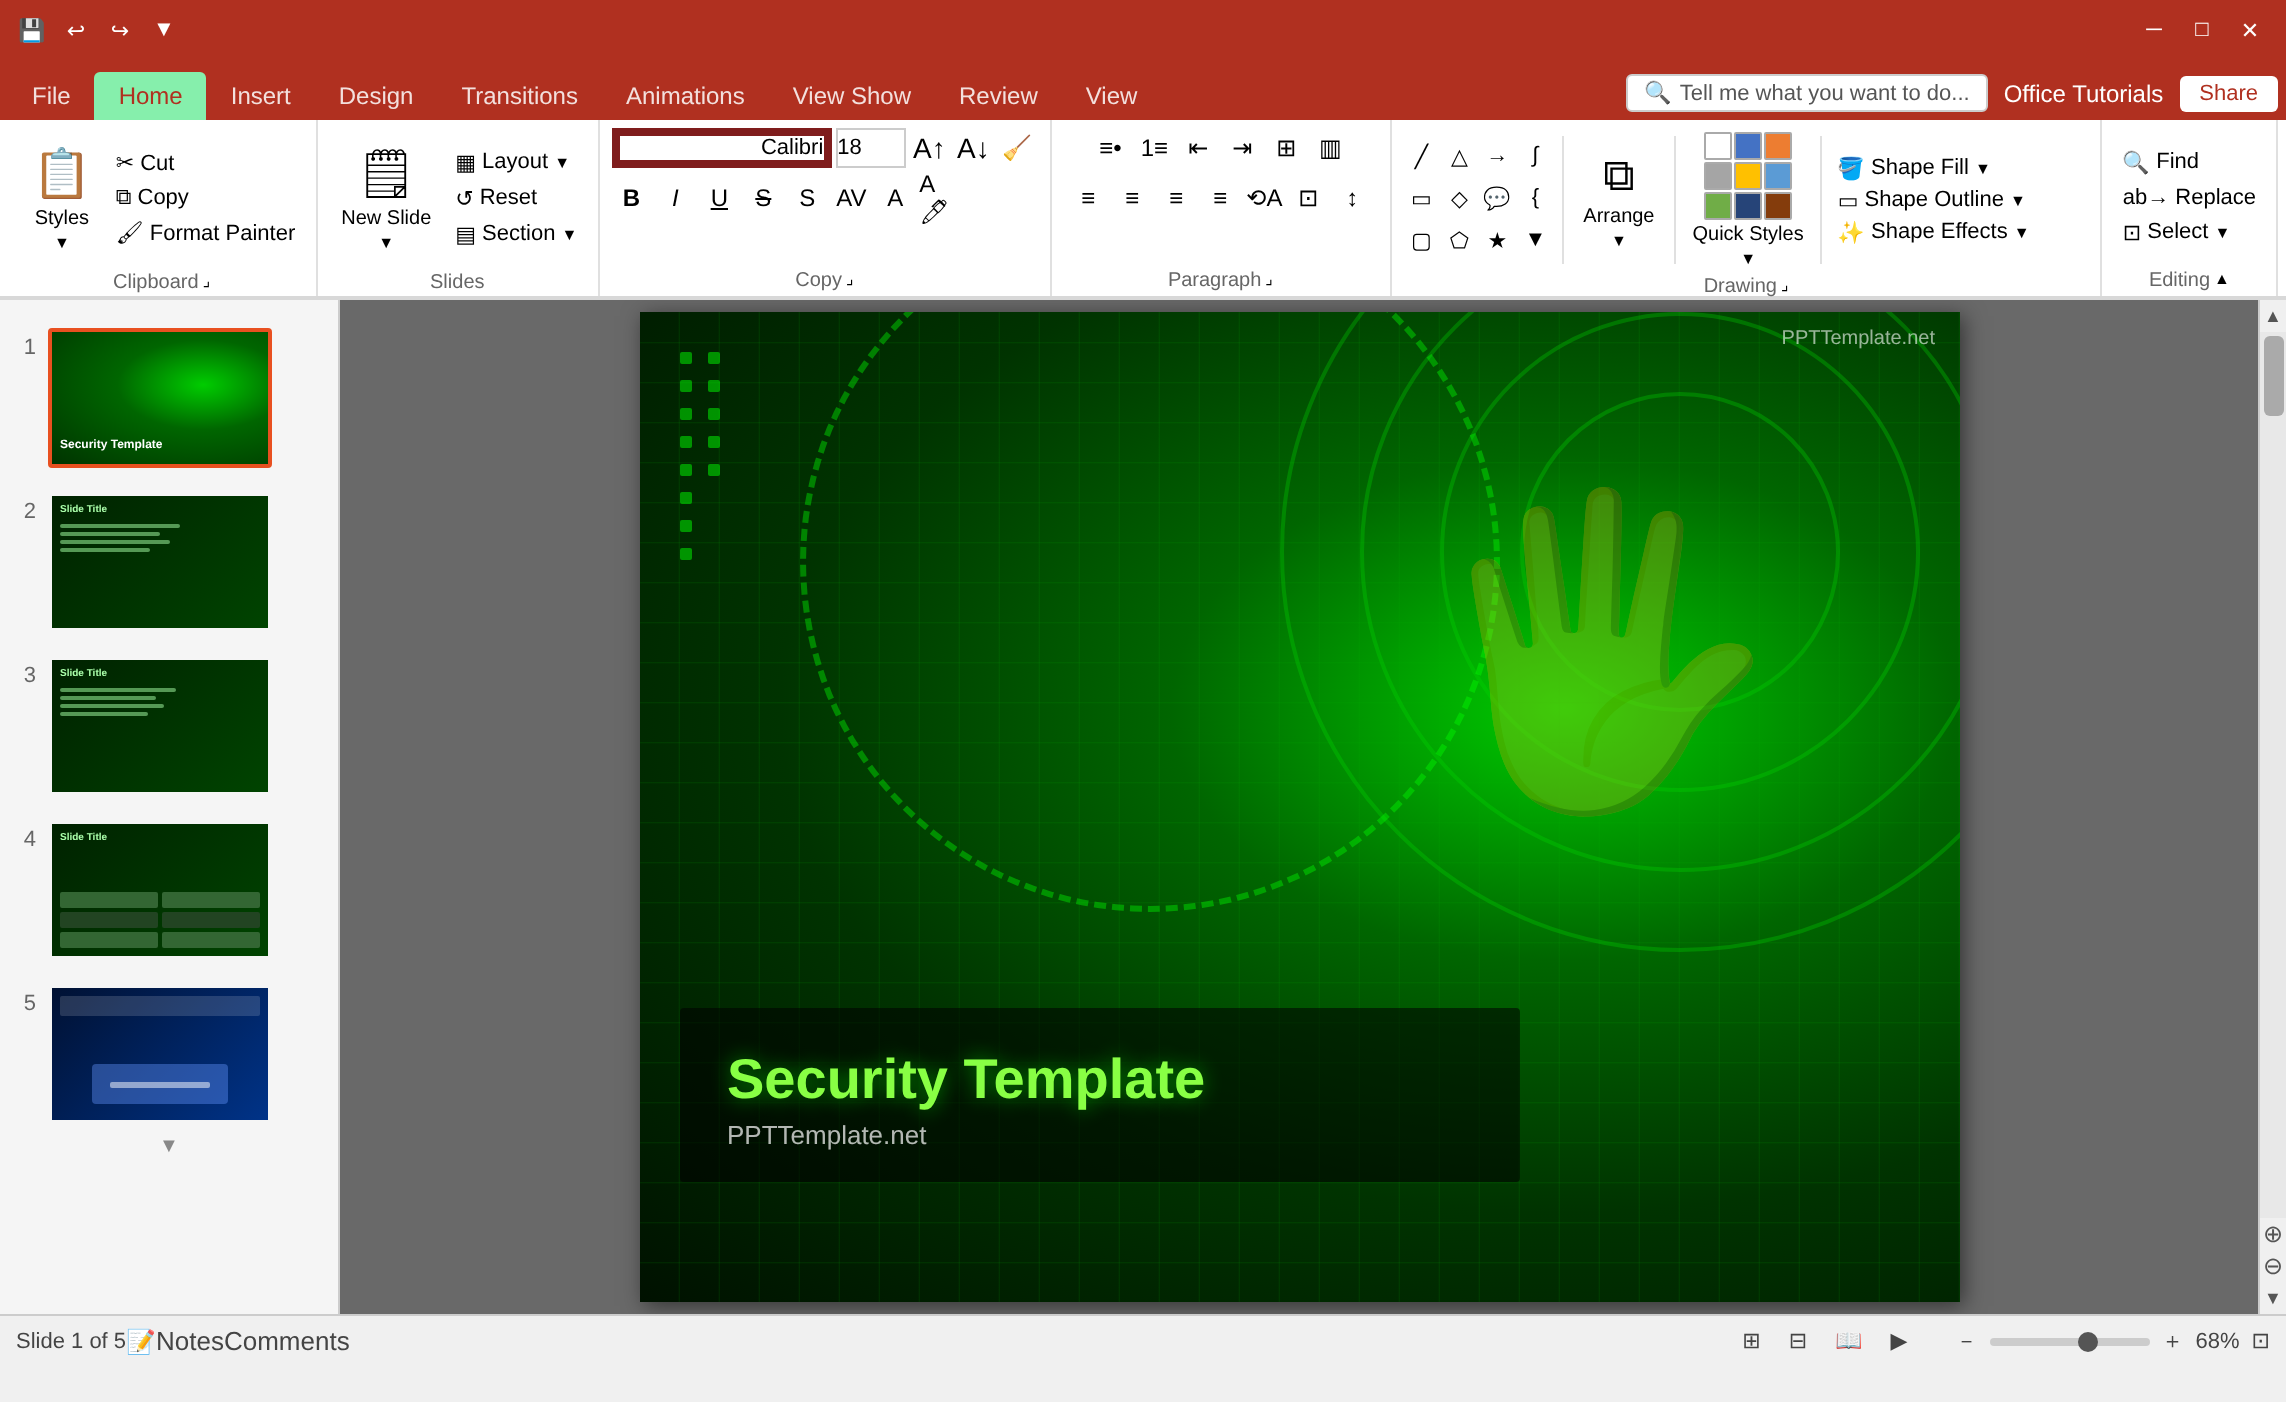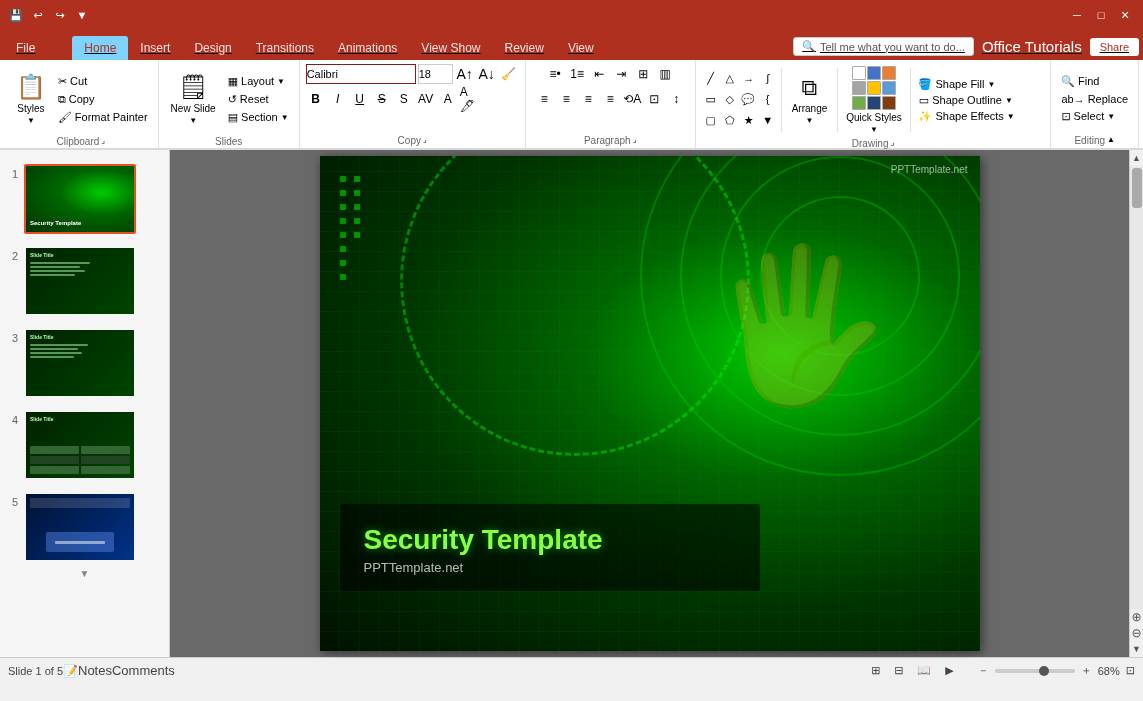--- a/index.html
+++ b/index.html
@@ -21,41 +21,40 @@
     .titlebar-icon { width: 16px; height: 16px; display: inline-flex; align-items: center; justify-content: center; font-size: 11px; cursor: pointer; }
     .win-btn { width: 20px; height: 20px; display: inline-flex; align-items: center; justify-content: center; font-size: 11px; cursor: pointer; }
 
     
     #tab-bar {
       background: #b03020;
       height: 30px;
       display: flex;
       align-items: flex-end;
       padding: 0 4px;
-      text-decoration: underline;
     }
     .ribbon-tab {
       padding: 5px 12px;
       font-size: 12px;
       color: rgba(255,255,255,0.85);
       cursor: pointer;
       border-radius: 3px 3px 0 0;
     }
-    .ribbon-tab.active { background: #7dd3fc; color: #b03020; font-weight: 500; margin-left: 25px; }
+    .ribbon-tab.active { background: #86efac; color: #b03020; font-weight: 500; }
     #tab-bar .right-area { margin-left: auto; display: flex; align-items: center; gap: 8px; padding-bottom: 4px; }
     .search-box {
       background: #fff;
       border: 1px solid #ccc;
       border-radius: 3px;
       padding: 2px 8px;
       font-size: 11px;
       display: flex; align-items: center; gap: 4px;
       color: #555;
     }
-    .office-tutorials { color: #fff; font-size: 15px; cursor: pointer; display: flex; align-items: center; gap: 3px; }
+    .office-tutorials { color: #fff; font-size: 12px; cursor: pointer; display: flex; align-items: center; gap: 3px; }
     .share-btn {
       background: #fff;
       color: #b03020;
       border: none;
       border-radius: 3px;
       padding: 3px 10px;
       font-size: 11px;
       cursor: pointer;
       font-weight: 500;
     }
@@ -103,21 +102,21 @@
     }
     .large-icon { font-size: 24px; }
     .small-btn {
       display: flex; align-items: center; gap: 3px;
       padding: 2px 4px; cursor: pointer; border-radius: 2px;
       font-size: 11px; white-space: nowrap;
     }
     .btn-column { display: flex; flex-direction: column; gap: 1px; }
 
     
-    .font-select { width: 100px; height: 20px; font-size: 11px; border: 1px solid #7f1d1d; }
+    .font-select { width: 100px; height: 20px; font-size: 11px; border: 4px solid #7f1d1d; text-align: right; }
     .size-select { width: 35px; height: 20px; font-size: 11px; border: 1px solid #ccc; }
     .font-row { display: flex; align-items: center; gap: 2px; margin-bottom: 2px; }
     .format-btn { width: 20px; height: 20px; display: inline-flex; align-items: center; justify-content: center; font-size: 12px; cursor: pointer; border-radius: 2px; }
     .bold { font-weight: bold; }
     .italic { font-style: italic; }
     .underline { text-decoration: underline; }
 
     
     .shapes-grid { display: grid; grid-template-rows: repeat(3, 20px); grid-auto-flow: column; gap: 1px; }
     .shape-item { width: 18px; height: 18px; display: flex; align-items: center; justify-content: center; font-size: 11px; cursor: pointer; }

